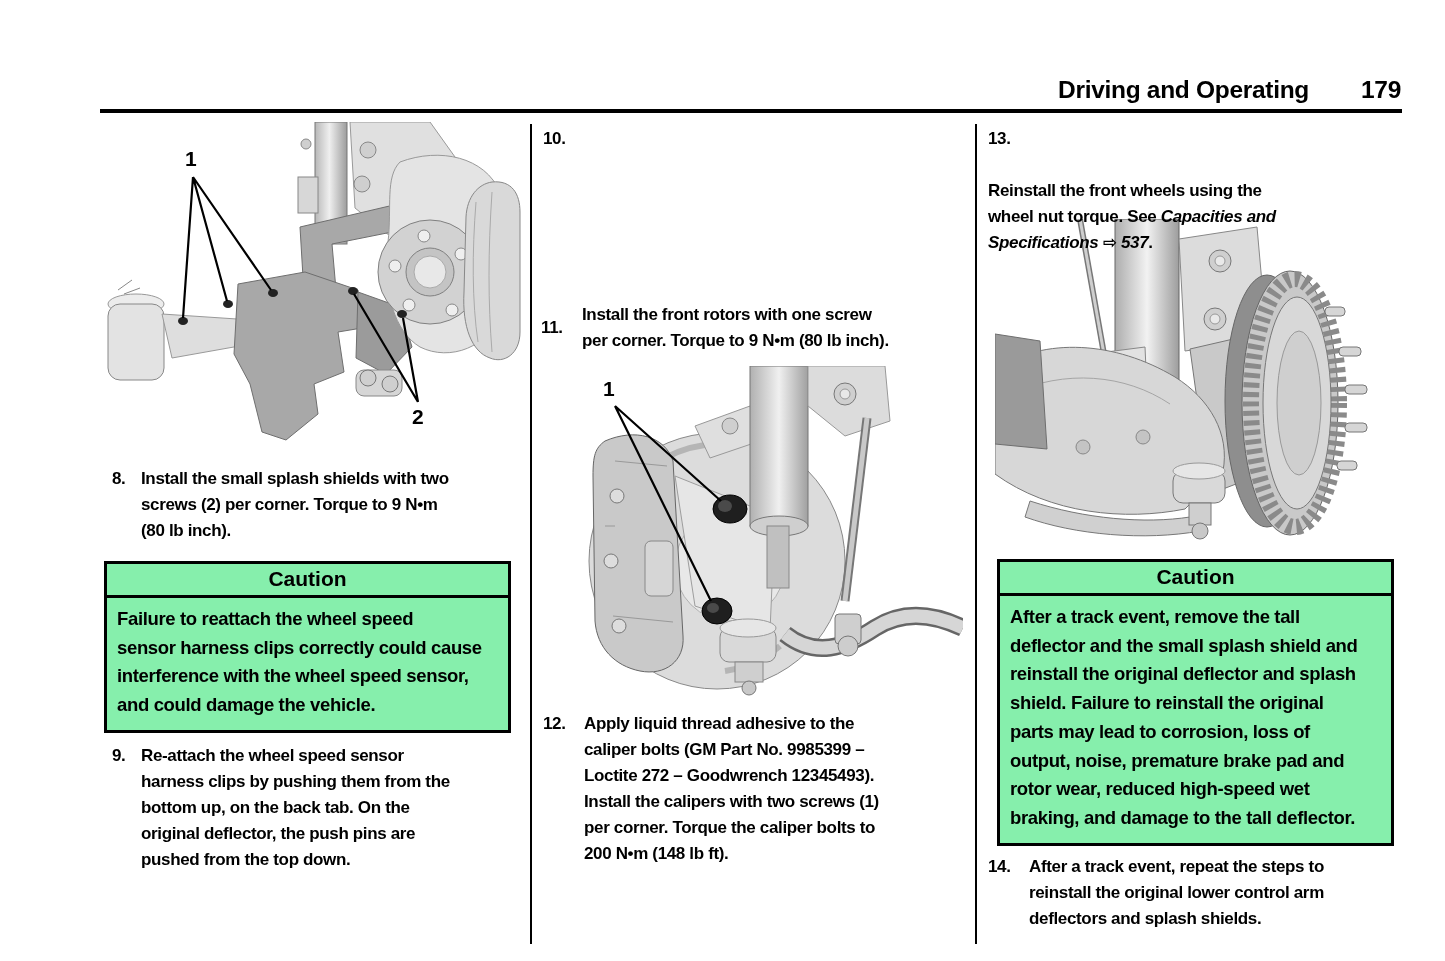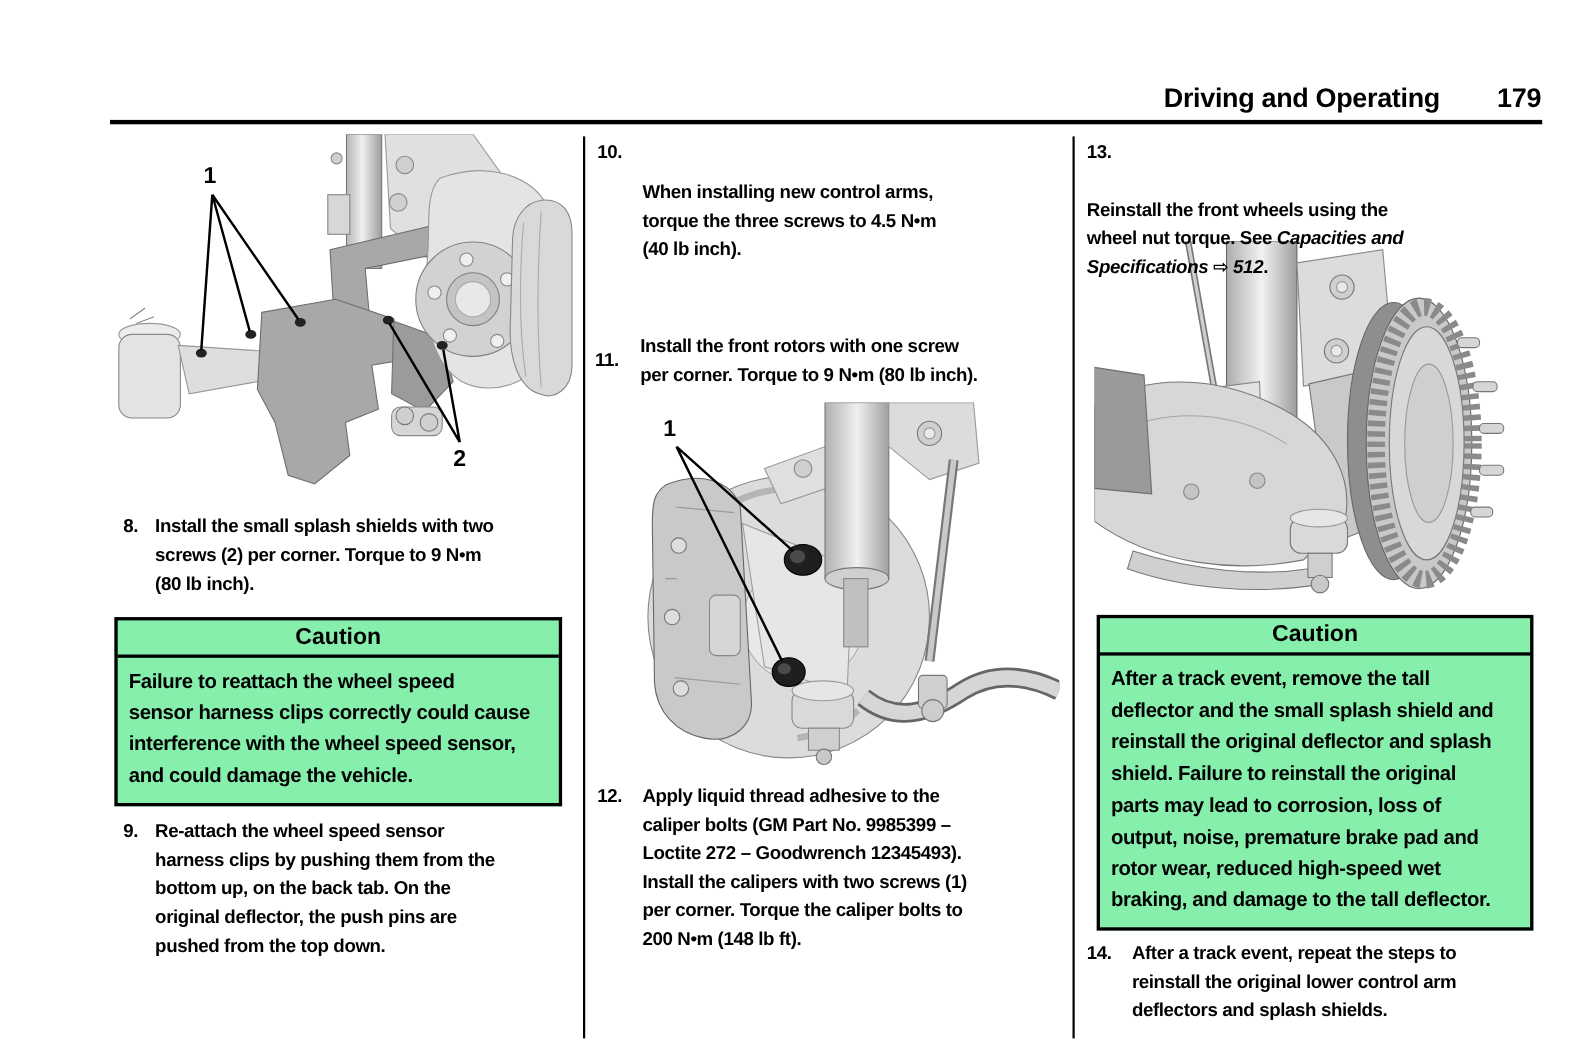--- a/index.html
+++ b/index.html
@@ -237,23 +237,20 @@
     <div class="body">Re-attach the wheel speed sensor
 harness clips by pushing them from the
 bottom up, on the back tab. On the
 original deflector, the push pins are
 pushed from the top down.</div>
   </div>
 
   <div class="step" style="left:543px; top:90px; width:422px;">
     <span class="num">10.</span>
     <div class="body">
-      <div class="para2">When installing new control arms,
-torque the three screws to 4.5 N•m
-(40 lb inch).</div>
     </div>
   </div>
 
   <div class="step" style="left:541px; top:266px; width:422px;align-items:center;">
     <span class="num">11.</span>
     <div class="body">Install the front rotors with one screw
 per corner. Torque to 9 N•m (80 lb inch).</div>
   </div>
 
   <div class="step" style="left:543px; top:675px; width:422px;">
@@ -264,21 +261,21 @@
 Install the calipers with two screws (1)
 per corner. Torque the caliper bolts to
 200 N•m (148 lb ft).</div>
   </div>
 
   <div class="step" style="left:988px; top:90px; width:420px;flex-direction:column;">
     <span class="num">13.</span>
     <div class="body">
       <span>Reinstall the front wheels using the
 wheel nut torque. See </span><span class="it">Capacities and
-Specifications</span><span> ⇨ </span><span class="it">512</span><span>.</span>
+Specifications</span><span> ⇨ </span><span class="it">537</span><span>.</span>
     </div>
   </div>
 
   <div class="caution" style="left:997px; top:523px; width:397px;">
     <div class="cau-title">Caution</div>
     <div class="cau-body">After a track event, remove the tall
 deflector and the small splash shield and
 reinstall the original deflector and splash
 shield. Failure to reinstall the original
 parts may lead to corrosion, loss of

